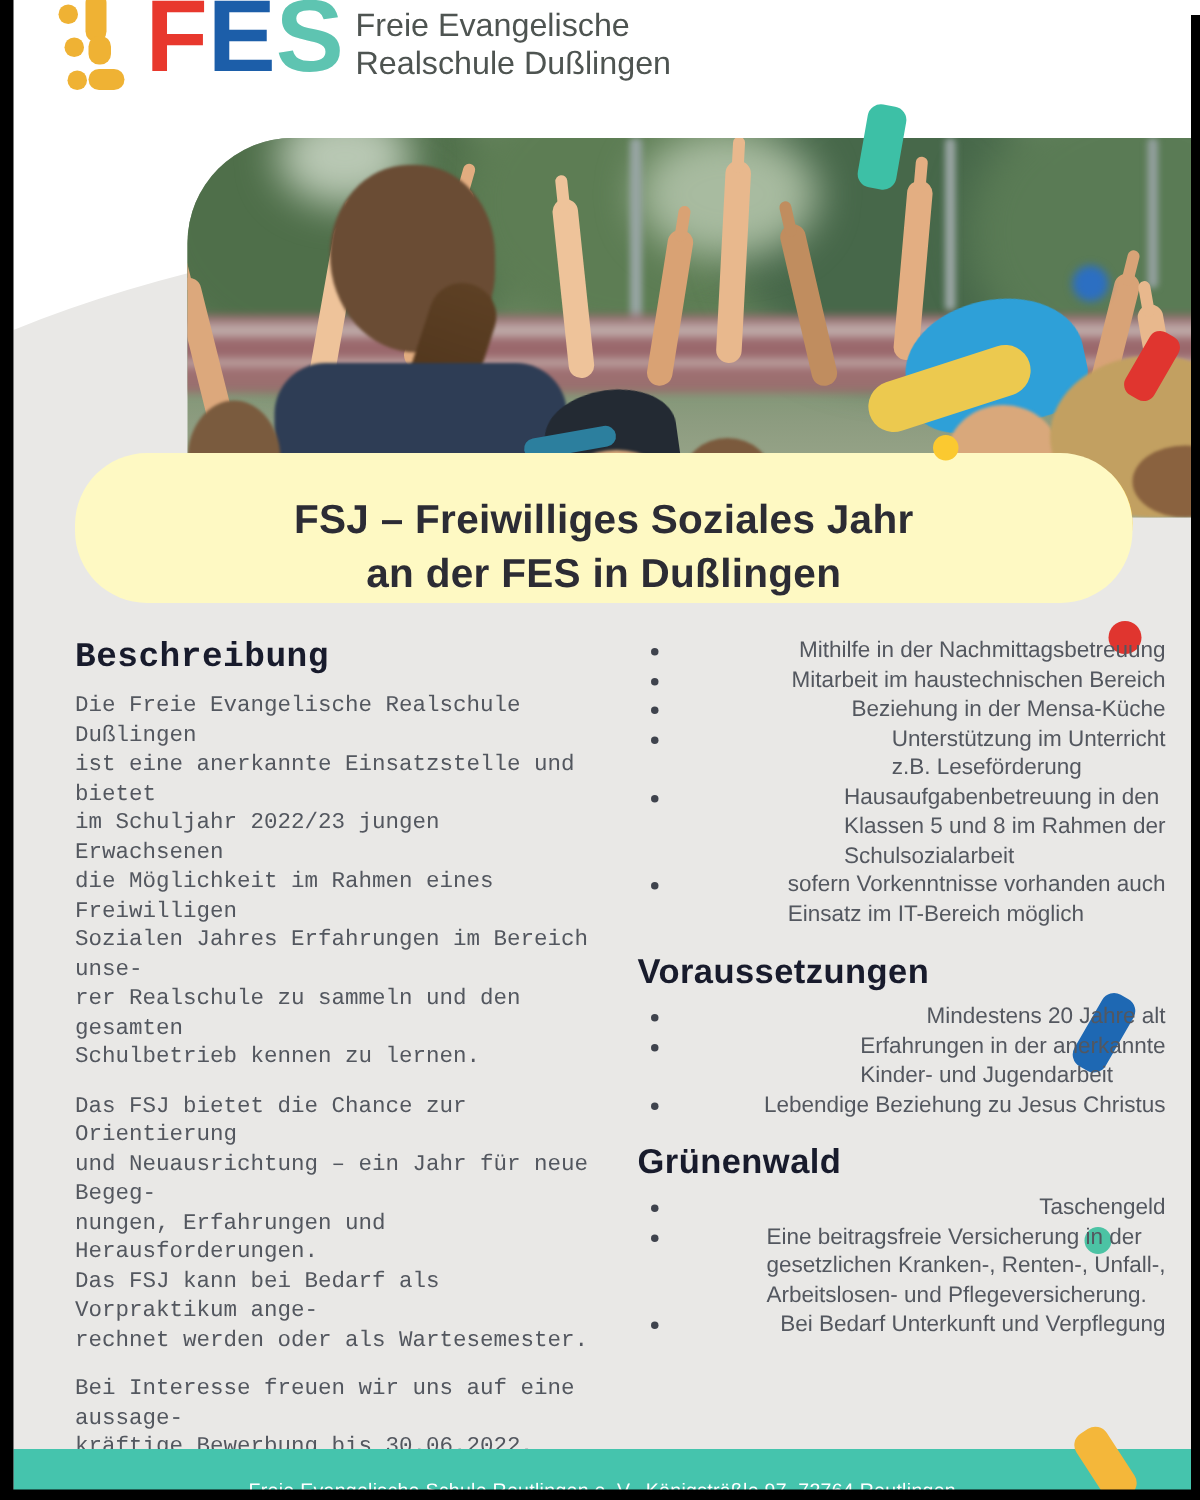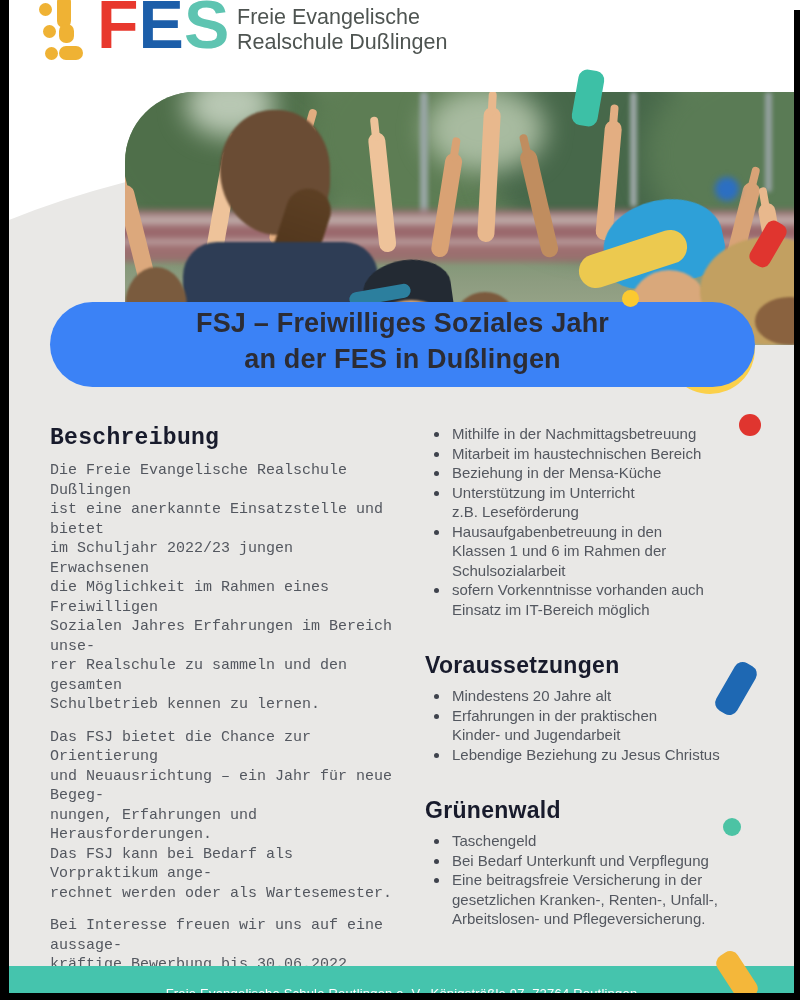--- a/index.html
+++ b/index.html
@@ -57,33 +57,33 @@
   .deco-red-dot{left:739px;top:414px;width:22px;height:22px;border-radius:50%;
         background:#e0352f;z-index:5;}
   .deco-blue-bar{left:724px;top:661px;width:24px;height:55px;border-radius:9px;
         background:#1e68b3;transform:rotate(30deg);z-index:5;}
   .deco-teal-dot{left:723px;top:818px;width:18px;height:18px;border-radius:50%;
         background:#4cc3a4;z-index:5;}
   .deco-yellow-bar{left:725px;top:950px;width:24px;height:52px;border-radius:9px;
         background:#f4b73a;transform:rotate(-33deg);z-index:35;}
 
   
-  .banner{position:absolute;left:50px;top:302px;width:705px;height:85px;border-radius:48px;
-          background:#3b82f6;z-index:4;text-align:center;padding-top:3px;box-sizing:border-box;}
+  .banner{position:absolute;left:50px;top:302px;width:705px;height:100px;border-radius:48px;
+          background:#fef9c3;z-index:4;text-align:center;padding-top:26px;box-sizing:border-box;}
   .banner div{font-size:27px;line-height:36px;font-weight:bold;color:#2c2c34;letter-spacing:.2px;}
 
   
   .col{position:absolute;z-index:5;}
   .col-left{left:50px;top:424px;width:344px;font-family:Liberation Mono, monospace;}
   .col-right{left:425px;top:424px;width:352px;}
   h2{font-size:23px;line-height:28px;color:#181b2c;margin:0 0 9px;font-weight:bold;
      letter-spacing:.3px;}
-  h2.mt{margin-top:32px;margin-bottom:7px;}
+  h2.mt{margin-top:14px;margin-bottom:7px;}
   .col p{margin:0 0 13px;font-size:15px;line-height:19.5px;color:#53575f;white-space:pre-line;}
-  .li{display:flex;}
+  .li{display:flex;justify-content:space-between;}
   .li-dot{flex:0 0 27px;position:relative;}
   .li-dot::before{content:'';position:absolute;left:9px;top:8px;width:5px;height:5px;
      border-radius:50%;background:#3f434d;}
   .li-text{font-size:15px;line-height:19.5px;color:#53575f;white-space:pre-line;}
 
   
   .footer{position:absolute;left:9px;top:966px;width:785px;height:34px;background:#45c4ad;
           z-index:30;text-align:center;box-sizing:border-box;padding-top:20px;overflow:hidden;}
   .footer div{font-size:13px;color:#ffffff;letter-spacing:.2px;}
 </style>
@@ -209,69 +209,69 @@
 
         <div class="li">
           <span class="li-dot"></span>
           <span class="li-text">Unterstützung im Unterricht
 z.B. Leseförderung</span>
         </div>
 
         <div class="li">
           <span class="li-dot"></span>
           <span class="li-text">Hausaufgabenbetreuung in den
-Klassen 1 und 6 im Rahmen der
+Klassen 5 und 8 im Rahmen der
 Schulsozialarbeit</span>
         </div>
 
         <div class="li">
           <span class="li-dot"></span>
           <span class="li-text">sofern Vorkenntnisse vorhanden auch
 Einsatz im IT-Bereich möglich</span>
         </div>
       </div>
 
     <h2 class="mt">Voraussetzungen</h2>
     <div>
 
         <div class="li">
           <span class="li-dot"></span>
           <span class="li-text">Mindestens 20 Jahre alt</span>
         </div>
 
         <div class="li">
           <span class="li-dot"></span>
-          <span class="li-text">Erfahrungen in der praktischen
+          <span class="li-text">Erfahrungen in der anerkannte
 Kinder- und Jugendarbeit</span>
         </div>
 
         <div class="li">
           <span class="li-dot"></span>
           <span class="li-text">Lebendige Beziehung zu Jesus Christus</span>
         </div>
       </div>
 
     <h2 class="mt">Grünenwald</h2>
     <div>
 
         <div class="li">
           <span class="li-dot"></span>
           <span class="li-text">Taschengeld</span>
-        </div>
-
-        <div class="li">
-          <span class="li-dot"></span>
-          <span class="li-text">Bei Bedarf Unterkunft und Verpflegung</span>
         </div>
 
         <div class="li">
           <span class="li-dot"></span>
           <span class="li-text">Eine beitragsfreie Versicherung in der
 gesetzlichen Kranken-, Renten-, Unfall-,
 Arbeitslosen- und Pflegeversicherung.</span>
+        </div>
+
+        <div class="li">
+          <span class="li-dot"></span>
+          <span class="li-text">Bei Bedarf Unterkunft und Verpflegung</span>
         </div>
       </div>
   </section>
 
   <footer class="footer">
     <div>Freie Evangelische Schule Reutlingen e. V., Königsträßle 97, 72764 Reutlingen</div>
   </footer>
 
   <div class="frame frame-left"></div>
   <div class="frame frame-right"></div>

